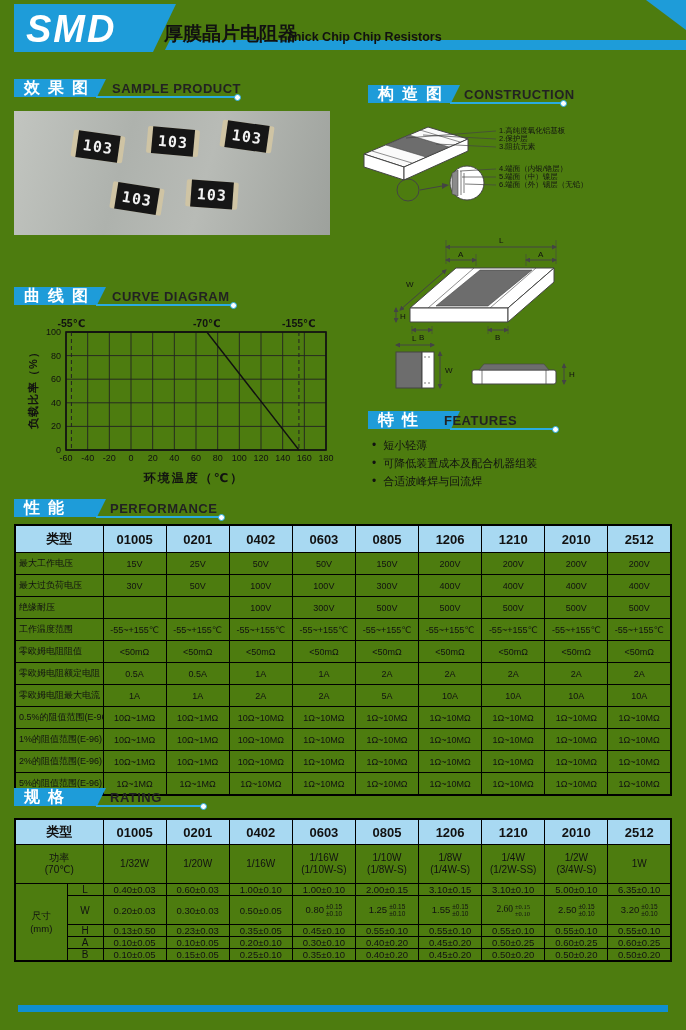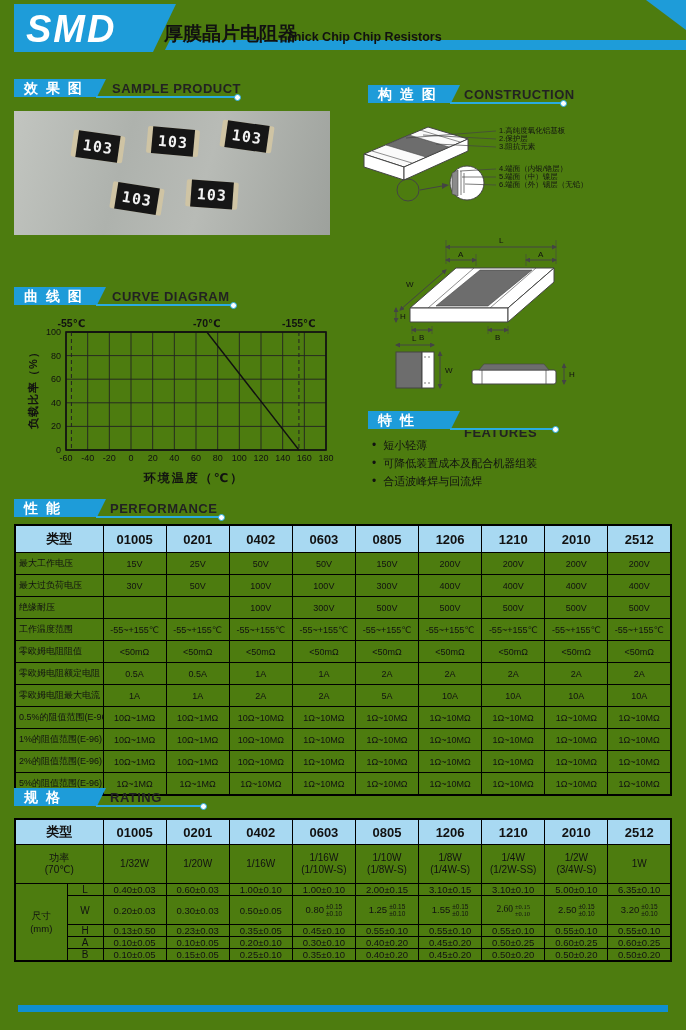--- a/index.html
+++ b/index.html
@@ -5,23 +5,23 @@
   html,body{margin:0;padding:0;background:#e8e8e8;}
   .page{position:relative;width:686px;height:1030px;background:#4d7c0f;overflow:hidden;
         font-family:"Liberation Sans","DejaVu Sans",sans-serif;color:#111;}
   .abs{position:absolute;}
   
   .brand{position:absolute;left:26px;top:8px;font-size:38px;font-weight:bold;font-style:italic;
          color:#fff;letter-spacing:2px;white-space:nowrap;}
   .title-zh{position:absolute;left:164px;top:21px;font-size:19px;font-weight:bold;white-space:nowrap;}
   .title-en{position:absolute;left:286px;top:30px;font-size:12.5px;font-weight:bold;white-space:nowrap;}
   
-  .flag{position:absolute;height:18px;width:92px;background:#1e9cd9;color:#fff;font-size:14px;
+  .flag{position:absolute;height:18px;width:92px;background:#1e9cd9;color:#fff;font-size:16px;
         font-weight:bold;letter-spacing:2px;line-height:18px;padding-left:10px;box-sizing:border-box;
-        clip-path:polygon(0 0,100% 0,calc(100% - 9px) 100%,0 100%);white-space:nowrap;overflow:hidden;}
+        clip-path:polygon(0 0,100% 0,calc(100% - 9px) 100%,0 100%);white-space:nowrap;overflow:hidden;font-family:Liberation Serif, serif;}
   .sec-en{position:absolute;font-size:13px;font-weight:bold;color:#222;letter-spacing:.5px;white-space:nowrap;}
   .sec-line{position:absolute;height:2px;background:#2aabe2;}
   .sec-dot{position:absolute;width:5px;height:5px;border:1.5px solid #2aabe2;border-radius:50%;background:#fff;}
   
   .photo{position:absolute;left:14px;top:111px;width:316px;height:124px;overflow:hidden;
          background:linear-gradient(105deg,#c2c5c0 0%,#aeb2ad 35%,#b8bbb6 60%,#9da19c 100%);}
   .chip{position:absolute;width:52px;height:27px;background:#cfc4a4;border-radius:2px;
         display:flex;align-items:center;justify-content:center;}
   .chip .body{width:42px;height:27px;background:#161616;display:flex;align-items:center;justify-content:center;}
   .chip .mark{color:#f2f2f2;font-family:"DejaVu Sans Mono","Liberation Mono",monospace;
@@ -240,21 +240,21 @@
         <line x1="284.9166666666667" y1="14" x2="284.9166666666667" y2="132" stroke="#222" stroke-width="1" stroke-dasharray="4 3"></line>
         <polyline points="57.416666666666664,14 192.83333333333331,14 284.9166666666667,132" fill="none" stroke="#111" stroke-width="1.4"></polyline>
         <text x="57.416666666666664" y="9" text-anchor="middle" font-size="10.5" font-weight="bold" fill="#111">-55℃</text>
         <text x="192.83333333333331" y="9" text-anchor="middle" font-size="10.5" font-weight="bold" fill="#111">-70℃</text>
         <text x="284.9166666666667" y="9" text-anchor="middle" font-size="10.5" font-weight="bold" fill="#111">-155℃</text>
       </svg>
     <div class="chart-xlabel">环境温度（℃）</div>
   </div>
 
   <div class="flag" style="left:368px;top:411px;">特  性</div>
-  <div class="sec-en" style="left:464px;top:413px;margin-top:12px;">FEATURES</div>
+  <div class="sec-en" style="left:444px;top:413px;">FEATURES</div>
   <div class="sec-line" style="left:450px;top:428px;width:104px;"></div>
   <div class="sec-dot" style="left:552px;top:426px;"></div>
 
   <div class="feat" style="top:438px;">短小轻薄</div>
   <div class="feat" style="top:456px;">可降低装置成本及配合机器组装</div>
   <div class="feat" style="top:474px;">合适波峰焊与回流焊</div>
 
   <div class="flag" style="left:14px;top:499px;">性  能</div>
   <div class="sec-en" style="left:110px;top:501px;">PERFORMANCE</div>
   <div class="sec-line" style="left:96px;top:516px;width:124px;"></div>

